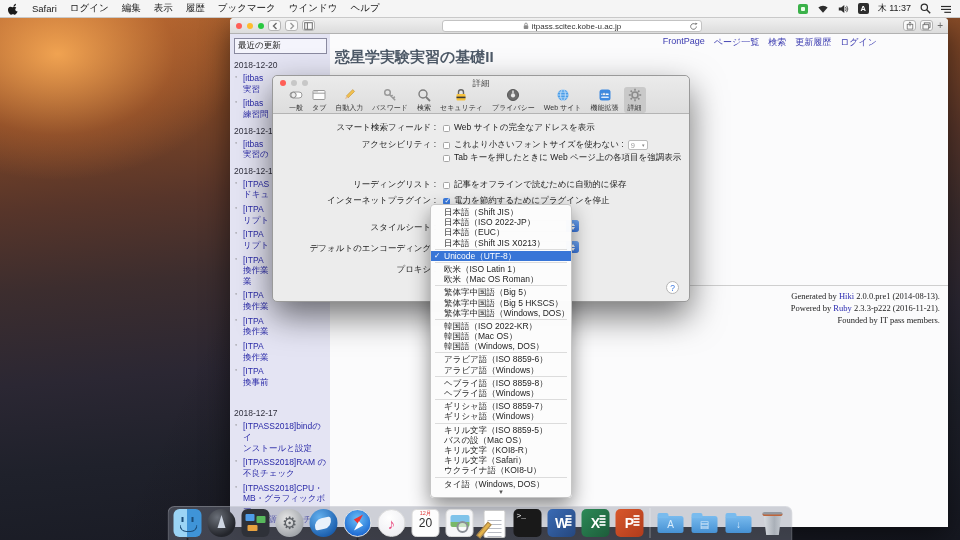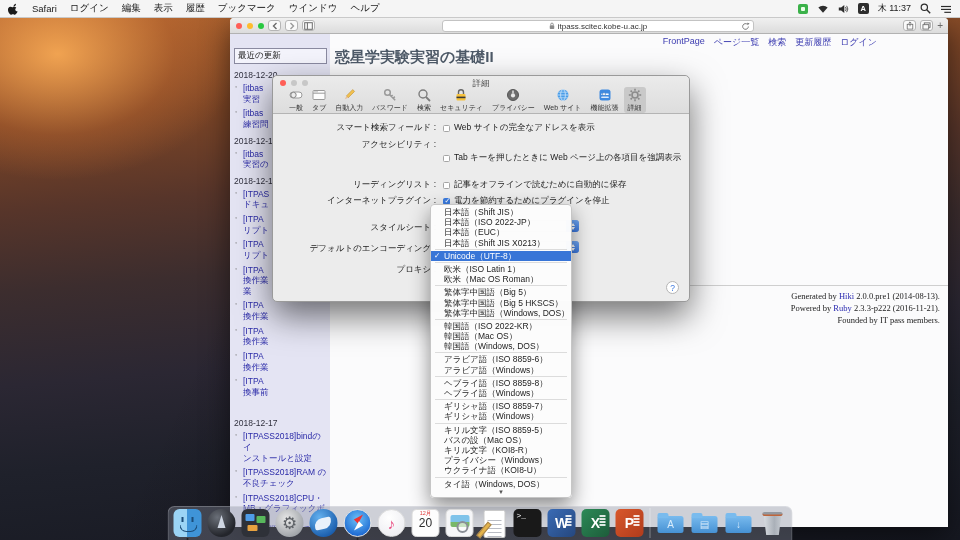--- a/index.html
+++ b/index.html
@@ -32,29 +32,29 @@
     border-radius:4px 4px 0 0; background:#fbfbfc; box-shadow:0 10px 28px rgba(0,0,0,.5); z-index:5; }
   .sf-toolbar { position:absolute; left:0; top:0; right:0; height:16px;
     background:linear-gradient(#f0f0f0,#dcdcdc); border-bottom:1px solid #b2b2b2;
     border-radius:4px 4px 0 0; display:flex; align-items:center; padding:0 6px; gap:4px; }
   .lights { display:flex; gap:5px; align-items:center; }
   .light { width:6px; height:6px; border-radius:50%; }
   .l-red { background:#ff5f57; } .l-yel { background:#febc2e; } .l-grn { background:#28c840; }
   .l-dis { background:#c7c7c7; }
   .nav-btn { width:13px; height:11px; border:1px solid #b5b5b5; border-radius:3px; background:#fafafa;
     display:flex; align-items:center; justify-content:center; }
-  .url-field { position:absolute; left:212px; top:2px; width:312px; height:12px; background:#fff;
+  .url-field { position:absolute; left:212px; top:2px; width:260px; height:12px; background:#fff;
     border:1px solid #c3c3c3; border-radius:3px; display:flex; align-items:center; justify-content:center;
     font-size:8px; color:#333; gap:3px; }
   .url-reload { position:absolute; right:3px; top:1px; }
   .sf-right { position:absolute; right:5px; top:2px; display:flex; gap:4px; align-items:center; }
 
   
   .sf-content { position:absolute; left:0; top:16px; right:0; bottom:0; display:flex; overflow:hidden; }
-  .wiki-sidebar { width:100px; background:#e4e4f3; padding:14px 3px 4px 4px; font-size:8.5px; overflow:hidden; }
+  .wiki-sidebar { width:100px; background:#e4e4f3; padding:4px 3px 4px 4px; font-size:8.5px; overflow:hidden; }
   .sb-header { border:1px solid #8a8aa0; background:#f4f4fc; color:#222; padding:1px 3px; margin-bottom:4px; }
   .sb-date { color:#30303e; margin:6px 0 3px 0; }
   .sb-link { color:#2a2aa8; margin:0 0 4px 9px; position:relative; white-space:pre-line; line-height:1.25; }
   .sb-link::before { content:"\25E6"; position:absolute; left:-8px; top:0; color:#777; font-size:7px; }
   .wiki-main { flex:1; position:relative; background:#fbfbfc; }
   .wiki-nav { position:absolute; top:2px; right:71px; display:flex; gap:9px; font-size:9px; color:#3b3bb0; }
   .wiki-nav span { white-space:nowrap; }
   .wiki-title { position:absolute; top:14px; left:5px; font-size:15px; font-weight:bold; color:#4e5a68; }
   .wiki-hr { position:absolute; top:251px; left:0; right:0; border-top:1px solid #cfcfcf; }
   .wiki-footer { position:absolute; top:256px; right:8px; text-align:right;
@@ -471,20 +471,28 @@
 
     <div class="p-row" style="top:46px">
       <span class="p-label">スマート検索フィールド :</span>
       <span class="p-ctrl">
           <span class="cb"></span>
           <span>Web サイトの完全なアドレスを表示</span>
         </span>
     </div>
     <div class="p-row" style="top:63px">
       <span class="p-label">アクセシビリティ :</span>
+      <span class="p-ctrl">
+          <span class="cb"></span>
+          <span>これより小さいフォントサイズを使わない :</span>
+        <span class="mini-select">
+            <span>9</span>
+            <span style="font-size:5px;color:#888">▾</span>
+          </span>
+      </span>
     </div>
     <div class="p-row" style="top:76px">
       <span class="p-ctrl">
           <span class="cb"></span>
           <span>Tab キーを押したときに Web ページ上の各項目を強調表示</span>
         </span>
     </div>
     <div class="p-row" style="top:103px">
       <span class="p-label">リーディングリスト :</span>
       <span class="p-ctrl">
@@ -548,21 +556,21 @@
       <div class="sep"></div>
       <div class="mi">ヘブライ語（ISO 8859-8）</div>
       <div class="mi">ヘブライ語（Windows）</div>
       <div class="sep"></div>
       <div class="mi">ギリシャ語（ISO 8859-7）</div>
       <div class="mi">ギリシャ語（Windows）</div>
       <div class="sep"></div>
       <div class="mi">キリル文字（ISO 8859-5）</div>
       <div class="mi">バスの設（Mac OS）</div>
       <div class="mi">キリル文字（KOI8-R）</div>
-      <div class="mi">プライバシー（Windows）</div>
+      <div class="mi">キリル文字（Safari）</div>
       <div class="mi">ウクライナ語（KOI8-U）</div>
       <div class="sep"></div>
       <div class="mi">タイ語（Windows, DOS）</div>
     </div>
   <div class="more-arrow" style="position:absolute;left:430px;top:489px;width:142px;z-index:31;">▼</div>
 
   <div class="dock">
     <div class="dk">
         <div class="ic-finder"></div>
         <span class="dk-dot"></span>

